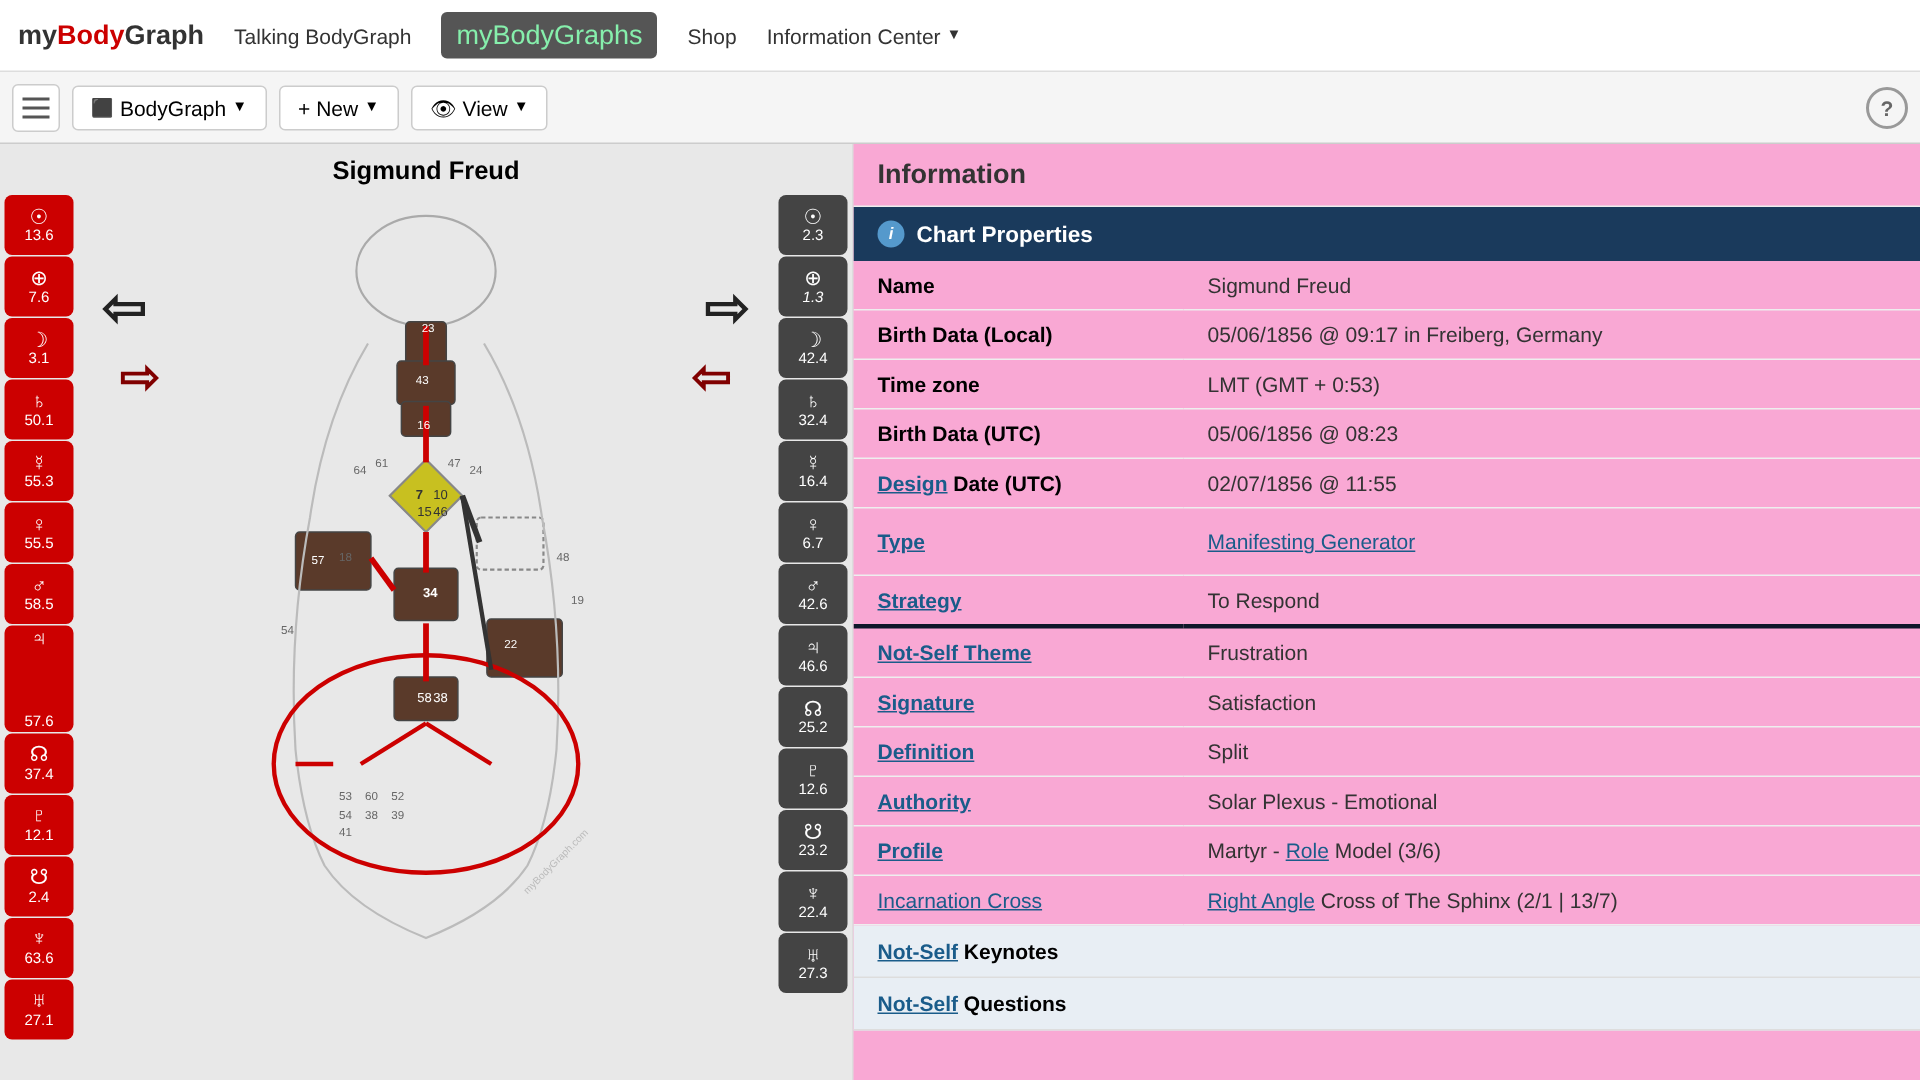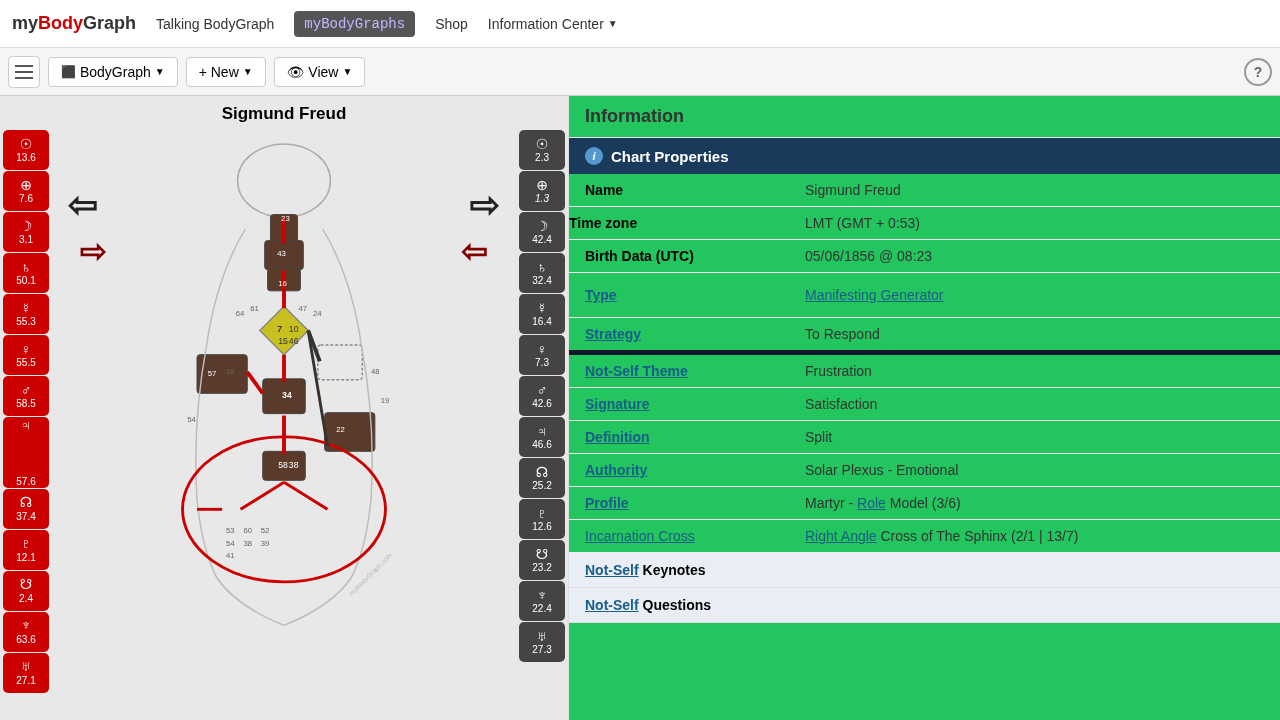--- a/index.html
+++ b/index.html
@@ -6,21 +6,21 @@
     body { font-family: Arial, sans-serif; font-size: 14px; background: #fff; width: 1280px; height: 720px; overflow: hidden; }
   </style>
 </head>
 <body>
 
 <nav style="display:flex;align-items:center;height:48px;background:#fff;border-bottom:1px solid #ddd;padding:0 12px;gap:20px;">
   <div style="font-size:18px;font-weight:bold;color:#333;cursor:pointer;">
     <span style="color:#333;">my</span><span style="color:#c00;">Body</span><span style="color:#333;">Graph</span>
   </div>
   <a style="font-size:14px;color:#333;text-decoration:none;cursor:pointer;">Talking BodyGraph</a>
-  <a style="font-size:14px;color:#c4b5fd;text-decoration:none;background:#555;border-radius:4px;padding:5px 10px;cursor:pointer;font-family:Liberation Mono, monospace;">myBodyGraphs</a>
+  <a style="font-size:18px;color:#86efac;text-decoration:none;background:#555;border-radius:4px;padding:5px 10px;cursor:pointer;">myBodyGraphs</a>
   <a style="font-size:14px;color:#333;text-decoration:none;cursor:pointer;">Shop</a>
   <a style="font-size:14px;color:#333;text-decoration:none;cursor:pointer;display:flex;align-items:center;gap:4px;">
     <span>Information Center</span>
     <span style="font-size:10px;">▼</span>
   </a>
 </nav>
 
 <div style="display:flex;align-items:center;height:48px;background:#f5f5f5;border-bottom:1px solid #ccc;padding:0 8px;gap:8px;">
   <div style="width:32px;height:32px;border:1px solid #ccc;border-radius:4px;background:#fff;display:flex;flex-direction:column;justify-content:center;align-items:center;gap:4px;cursor:pointer;">
     <div style="width:18px;height:2px;background:#555;"></div>
@@ -200,21 +200,21 @@
         <div style="width:46px;min-height:40px;border-radius:5px;background:#444;display:flex;flex-direction:column;align-items:center;justify-content:center;cursor:pointer;color:#fff;font-size:14px;line-height:1.2;">
           <span>♄</span>
             <span style="font-size:10px;">32.4</span>
         </div>
         <div style="width:46px;min-height:40px;border-radius:5px;background:#444;display:flex;flex-direction:column;align-items:center;justify-content:center;cursor:pointer;color:#fff;font-size:14px;line-height:1.2;">
           <span>☿</span>
             <span style="font-size:10px;">16.4</span>
         </div>
         <div style="width:46px;min-height:40px;border-radius:5px;background:#444;display:flex;flex-direction:column;align-items:center;justify-content:center;cursor:pointer;color:#fff;font-size:14px;line-height:1.2;">
           <span>♀</span>
-            <span style="font-size:10px;">7.3</span>
+            <span style="font-size:10px;">6.7</span>
         </div>
         <div style="width:46px;min-height:40px;border-radius:5px;background:#444;display:flex;flex-direction:column;align-items:center;justify-content:center;cursor:pointer;color:#fff;font-size:14px;line-height:1.2;">
           <span>♂</span>
             <span style="font-size:10px;">42.6</span>
         </div>
         <div style="width:46px;min-height:40px;border-radius:5px;background:#444;display:flex;flex-direction:column;align-items:center;justify-content:center;cursor:pointer;color:#fff;font-size:14px;line-height:1.2;">
           <span>♃</span>
             <span style="font-size:10px;">46.6</span>
         </div>
         <div style="width:46px;min-height:40px;border-radius:5px;background:#444;display:flex;flex-direction:column;align-items:center;justify-content:center;cursor:pointer;color:#fff;font-size:14px;line-height:1.2;">
@@ -235,51 +235,61 @@
         </div>
         <div style="width:46px;min-height:40px;border-radius:5px;background:#444;display:flex;flex-direction:column;align-items:center;justify-content:center;cursor:pointer;color:#fff;font-size:14px;line-height:1.2;">
           <span>♅</span>
             <span style="font-size:10px;">27.3</span>
         </div>
       </div>
     </div>
 
   </div>
 
-  <div style="flex:1;background:#22c55e;overflow-y:auto;border-left:1px solid #ddd;">
+  <div style="flex:1;background:#f9a8d4;overflow-y:auto;border-left:1px solid #ddd;">
     <div style="padding:10px 16px;font-size:18px;font-weight:bold;color:#333;border-bottom:1px solid #eee;">Information</div>
 
     <div style="background:#1a3a5c;color:#fff;padding:9px 16px;font-size:15px;font-weight:bold;display:flex;align-items:center;gap:8px;cursor:pointer;">
       <div style="width:18px;height:18px;background:#5599cc;border-radius:50%;display:flex;align-items:center;justify-content:center;font-size:11px;font-style:italic;font-weight:bold;color:#fff;">i</div>
       <span>Chart Properties</span>
     </div>
 
     <table style="width:100%;border-collapse:collapse;">
       <tbody>
           <tr style="border-bottom:1px solid #eee;">
         <td style="padding:8px 16px;font-weight:bold;width:220px;">Name</td>
         <td style="padding:8px 16px;color:#333;">Sigmund Freud</td>
       </tr>
       <tr style="border-bottom:1px solid #eee;">
-        <td style="padding:8px 0;font-weight:bold;">Time zone</td>
+        <td style="padding:8px 16px;font-weight:bold;">Birth Data (Local)</td>
+        <td style="padding:8px 16px;color:#333;">05/06/1856 @ 09:17 in Freiberg, Germany</td>
+      </tr>
+      <tr style="border-bottom:1px solid #eee;">
+        <td style="padding:8px 16px;font-weight:bold;">Time zone</td>
         <td style="padding:8px 16px;color:#333;">LMT (GMT + 0:53)</td>
       </tr>
       <tr style="border-bottom:1px solid #eee;">
         <td style="padding:8px 16px;font-weight:bold;">Birth Data (UTC)</td>
         <td style="padding:8px 16px;color:#333;">05/06/1856 @ 08:23</td>
       </tr>
       <tr style="border-bottom:1px solid #eee;">
+        <td style="padding:8px 16px;font-weight:bold;">
+          <span style="color:#1a5c8a;text-decoration:underline;cursor:pointer;">Design</span> Date (UTC)
+        </td>
+        <td style="padding:8px 16px;color:#333;">02/07/1856 @ 11:55</td>
+      </tr>
+      <tr style="border-bottom:1px solid #eee;">
         <td style="padding:14px 16px;font-weight:bold;">
           <span style="color:#1a5c8a;text-decoration:underline;cursor:pointer;">Type</span>
         </td>
         <td style="padding:8px 16px;">
           <span style="color:#1a5c8a;text-decoration:underline;cursor:pointer;">Manifesting Generator</span>
         </td>
       </tr>
-      <tr style="border-bottom:5px solid #0f172a;margin-left:40px;">
+      <tr style="border-bottom:3px solid #0f172a;margin-left:40px;">
         <td style="padding:8px 16px;font-weight:bold;">
           <span style="color:#1a5c8a;text-decoration:underline;cursor:pointer;">Strategy</span>
         </td>
         <td style="padding:8px 16px;color:#333;">To Respond</td>
       </tr>
       <tr style="border-bottom:1px solid #eee;">
         <td style="padding:8px 16px;font-weight:bold;">
           <span style="color:#1a5c8a;text-decoration:underline;cursor:pointer;">Not-Self Theme</span>
         </td>
         <td style="padding:8px 16px;color:#333;">Frustration</td>

